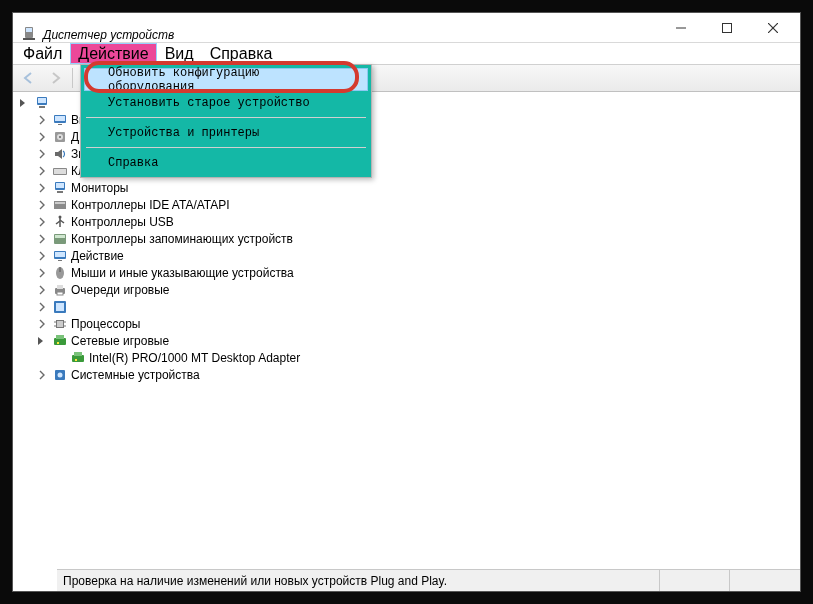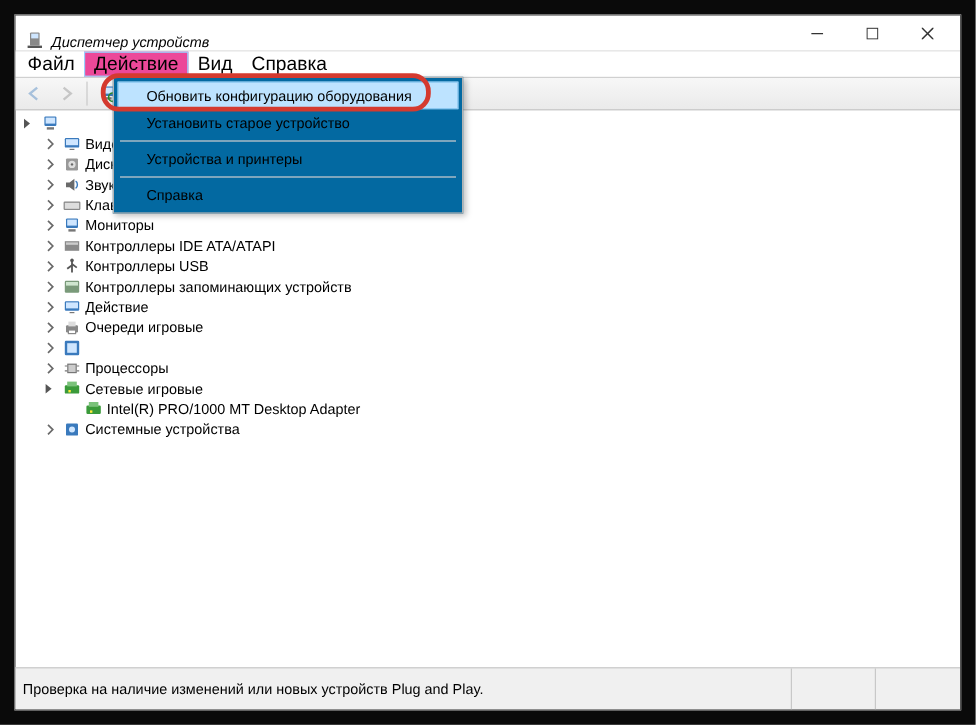--- a/index.html
+++ b/index.html
@@ -96,41 +96,43 @@
     flex:0 0 14px;
   }
   .node-icon{
     width:16px;height:16px;
     margin:0 3px;
     display:flex;align-items:center;justify-content:center;
     flex:0 0 16px;
   }
   .indent{display:inline-block;}
   .statusbar{
-    height:35px;
+    height:22px;
     border-top:1px solid #c8c8c8;
     display:flex;
     align-items:center;
     font-size:12px;
     background:#f0f0f0;
+    margin-left:44px;
   }
   .status-cell{padding:0 6px;border-right:1px solid #c8c8c8;height:100%;display:flex;align-items:center;}
   .status-cell.main{flex:1;}
   .status-cell.small{width:70px;}
   
   .dropdown{
     position:absolute;
     top:51px;
-    left:81px;
+    left:67px;
     width:292px;
-    background:#0369a1;
+    background:#14b8a6;
     border:1px solid #b3b3b3;
     box-shadow:2px 2px 5px rgba(0,0,0,0.25);
     padding:3px;
     z-index:10;
+    font-family:Liberation Mono, monospace;
   }
   .dd-item{
     height:23px;
     display:flex;
     align-items:center;
     padding:0 24px;
     font-size:12px;
     position:relative;
   }
   .dd-item.hover{
@@ -378,20 +380,35 @@
   </div>
         <div class="tree-row">
     <span class="indent" style="width:18px"></span>
     <span class="expander">
             <svg width="10" height="10" viewBox="0 0 10 10">
               <path d="M3 1 L7 5 L3 9" fill="none" stroke="#6a6a6a" stroke-width="1.4"></path>
             </svg>
           </span>
     <span class="node-icon">
             <svg width="16" height="16" viewBox="0 0 16 16">
+              <ellipse cx="8" cy="8" rx="4" ry="6" fill="#999"></ellipse>
+              <line x1="8" y1="2" x2="8" y2="7" stroke="#555"></line>
+            </svg>
+          </span>
+    <span>Мыши и иные указывающие устройства</span>
+  </div>
+        <div class="tree-row">
+    <span class="indent" style="width:18px"></span>
+    <span class="expander">
+            <svg width="10" height="10" viewBox="0 0 10 10">
+              <path d="M3 1 L7 5 L3 9" fill="none" stroke="#6a6a6a" stroke-width="1.4"></path>
+            </svg>
+          </span>
+    <span class="node-icon">
+            <svg width="16" height="16" viewBox="0 0 16 16">
               <rect x="3" y="6" width="10" height="6" rx="1" fill="#888"></rect>
               <rect x="5" y="3" width="6" height="4" fill="#ddd"></rect>
               <rect x="5" y="10" width="6" height="3" fill="#fff" stroke="#888"></rect>
             </svg>
           </span>
     <span>Очереди игровые</span>
   </div>
         <div class="tree-row">
     <span class="indent" style="width:18px"></span>
     <span class="expander">

